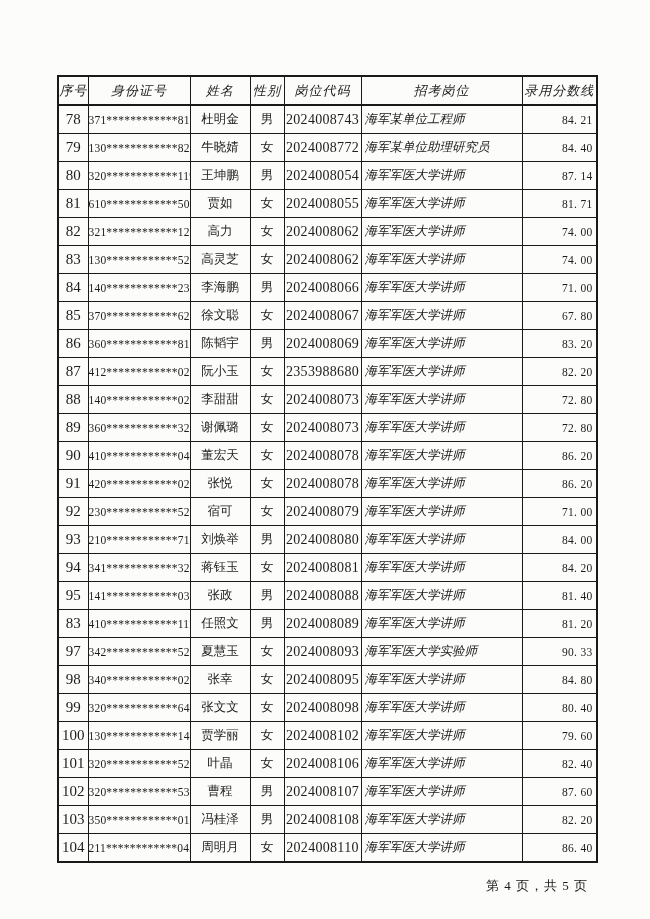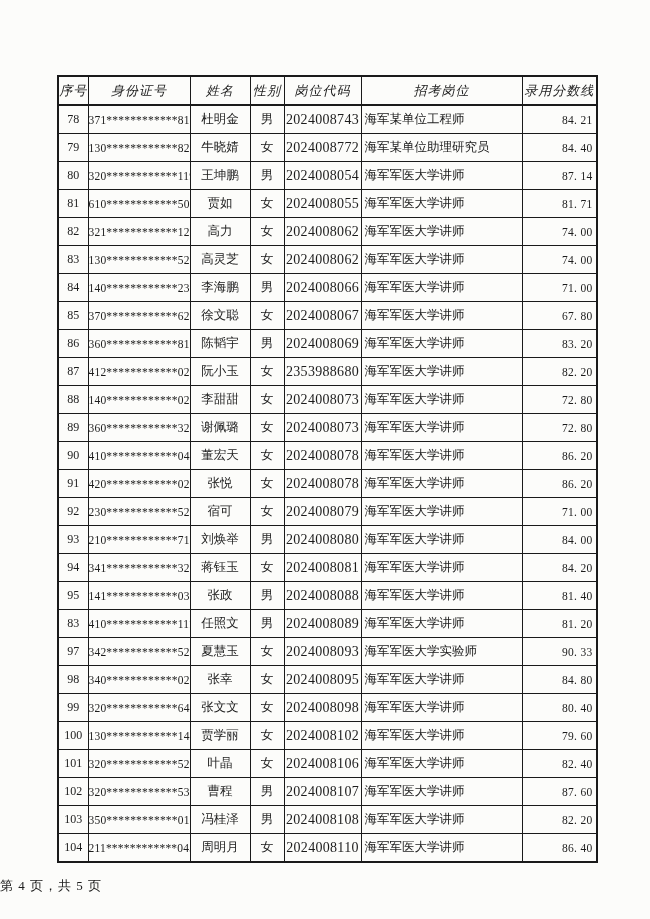--- a/index.html
+++ b/index.html
@@ -27,30 +27,30 @@
   }
   thead th{
     height:27px;
     font-size:13px;
     font-style:italic;           
     border-bottom:2px solid #1a1a1a;
     letter-spacing:1px;
     margin-left:40px;
   }
   tbody td{height:27px;}
-  td.col0{font-size:12px;}                      
+  td.col0{font-size:15px;}                      
   td.col1{font-size:11.5px;letter-spacing:.2px;}  
   td.col2{font-size:12.5px;}                      
   td.col3{font-size:12.5px;}                      
   td.col4{font-size:14px;letter-spacing:.3px;}  
-  td.col5{text-align:left;padding-left:3px;font-size:12.5px;} 
+  td.col5{text-align:left;padding-left:3px;font-size:12.5px;font-style:italic;} 
   td.col6{font-size:11.5px;letter-spacing:.3px;padding-left:36px;}  
   .footer{
     position:absolute;left:0;top:877px;width:588px;
-    text-align:left;
+    text-align:right;
     font-size:13px;
     letter-spacing:1px;
   }
 </style>
 </head>
 <body>
 
 <div class="page">
 
   <table class="score-table">

